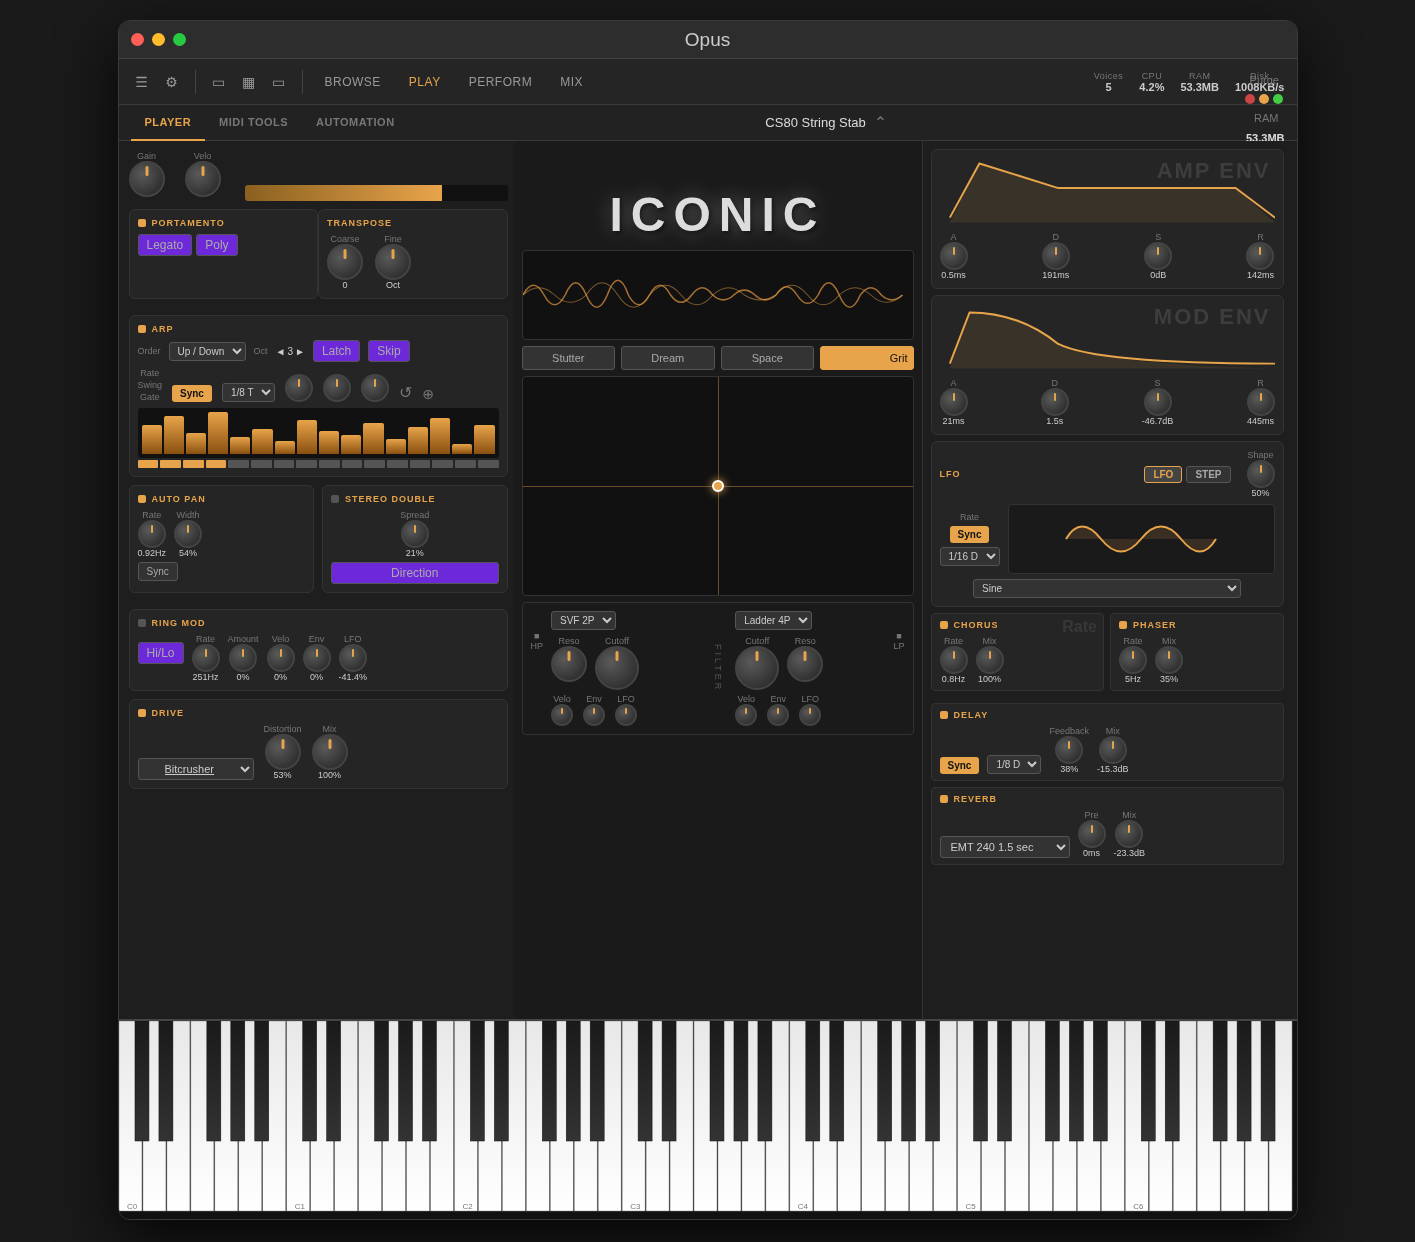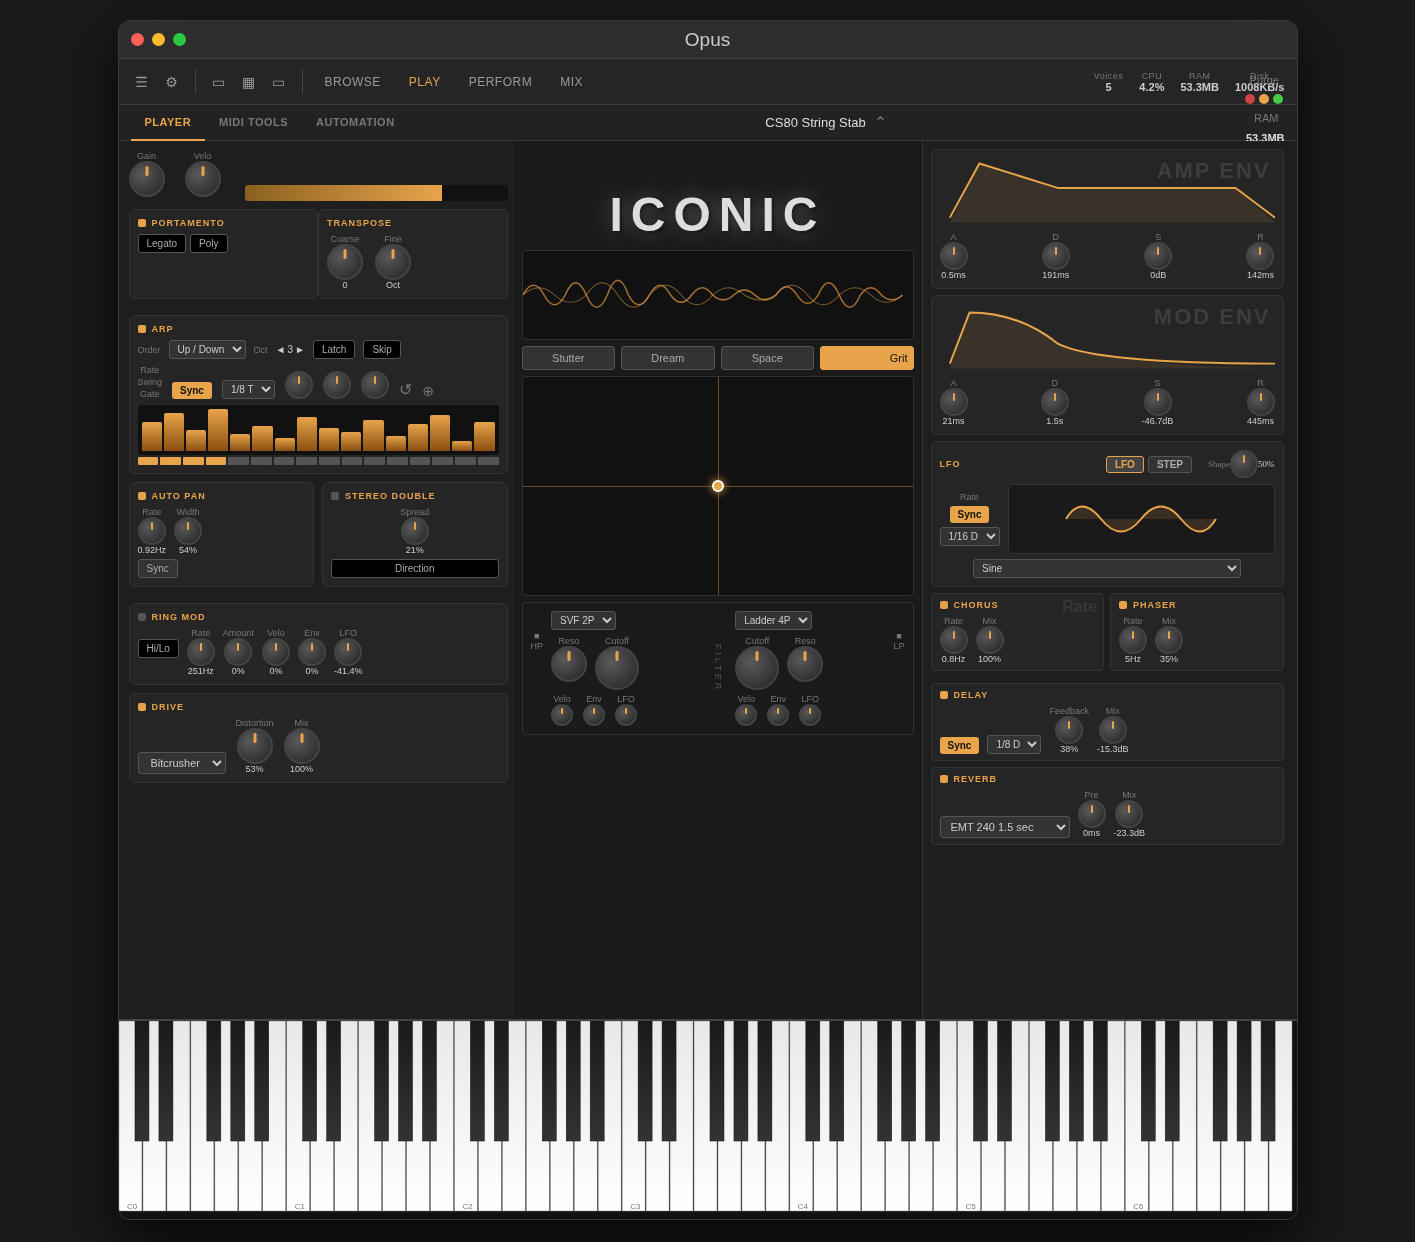--- a/index.html
+++ b/index.html
@@ -62,21 +62,21 @@
     .param-value { color: #ccc; font-size: 9px; text-align: center; display: block; }
 
     .section-box { background: #252525; border-radius: 6px; padding: 8px; margin-bottom: 8px; border: 1px solid #333; }
 
     
     .gain-row { display: flex; align-items: flex-start; gap: 12px; margin-bottom: 8px; }
     .gain-col { display: flex; flex-direction: column; align-items: center; }
     .velo-bar-container { background: #111; border-radius: 3px; height: 16px; margin-top: 18px; overflow: hidden; }
     .velo-bar { height: 100%; background: linear-gradient(to right, #8a6020, #e8a44a); width: 75%; }
     .port-buttons { display: flex; gap: 4px; margin-bottom: 4px; }
-    .small-btn { background: #000000; color: #aaa; border: 1px solid #555; border-radius: 3px; font-size: 10px; padding: 3px 8px; cursor: pointer; }
+    .small-btn { background: #6d28d9; color: #aaa; border: 1px solid #555; border-radius: 3px; font-size: 12px; padding: 3px 8px; cursor: pointer; }
     .select-dropdown { background: #333; color: #ccc; border: 1px solid #555; border-radius: 3px; font-size: 10px; padding: 2px 4px; cursor: pointer; }
     .oct-control { display: flex; align-items: center; gap: 2px; color: #ccc; font-size: 10px; }
 
     
     .xy-pad { background: #111; border: 1px solid #333; border-radius: 4px; width: 100%; height: 220px; position: relative; }
     .xy-crosshair-h { position: absolute; width: 100%; height: 1px; background: #e8a44a; opacity: 0.4; top: 50%; }
     .xy-crosshair-v { position: absolute; height: 100%; width: 1px; background: #e8a44a; opacity: 0.4; left: 50%; }
     .xy-dot { position: absolute; width: 12px; height: 12px; border-radius: 50%; background: #e8a44a; border: 2px solid #fff; top: 50%; left: 50%; transform: translate(-50%, -50%); box-shadow: 0 0 8px #e8a44a; }
 
     
@@ -361,21 +361,21 @@
           </div>
         </div>
       </div>
 
       <div class="section-box">
         <div class="section-header">
           <div class="section-led active"></div>
           <span>DRIVE</span>
         </div>
         <div style="display:flex;align-items:flex-end;gap:10px;">
-          <select class="select-dropdown" style="font-size:11px;padding:3px 8px;">
+          <select class="select-dropdown" style="font-size:11px;padding:3px 22px;text-decoration:underline;">
             <option>Bitcrusher</option>
           </select>
           <div style="display:flex;flex-direction:column;align-items:center;">
             <span class="param-label">Distortion</span>
             <div class="knob"></div>
             <span class="param-value">53%</span>
           </div>
           <div style="display:flex;flex-direction:column;align-items:center;">
             <span class="param-label">Mix</span>
             <div class="knob"></div>
@@ -559,21 +559,21 @@
         </div>
       </div>
 
       <div style="background:#252525;border-radius:6px;padding:8px;margin-bottom:6px;border:1px solid #333;">
         <div style="display:flex;align-items:center;gap:8px;margin-bottom:6px;">
           <span style="color:#e8a44a;font-size:9px;font-weight:700;letter-spacing:1px;">LFO</span>
           <div style="margin-left:auto;display:flex;gap:4px;">
             <button style="background:#444;color:#e8a44a;border:1px solid #e8a44a;border-radius:3px;font-size:10px;font-weight:700;padding:2px 8px;cursor:pointer;">LFO</button>
             <button style="background:#333;color:#aaa;border:1px solid #555;border-radius:3px;font-size:10px;font-weight:700;padding:2px 8px;cursor:pointer;">STEP</button>
           </div>
-          <div style="display:flex;flex-direction:row;align-items:center;margin-left:8px;font-family:Liberation Serif, serif;">
+          <div style="display:flex;flex-direction:column;align-items:center;margin-left:8px;">
             <span class="param-label">Shape</span>
             <div class="knob knob-sm"></div>
             <span class="param-value">50%</span>
           </div>
         </div>
         <div style="display:flex;gap:8px;align-items:center;">
           <div style="display:flex;flex-direction:column;align-items:center;gap:4px;">
             <span class="param-label">Rate</span>
             <button class="sync-btn">Sync</button>
             <select class="select-dropdown">

